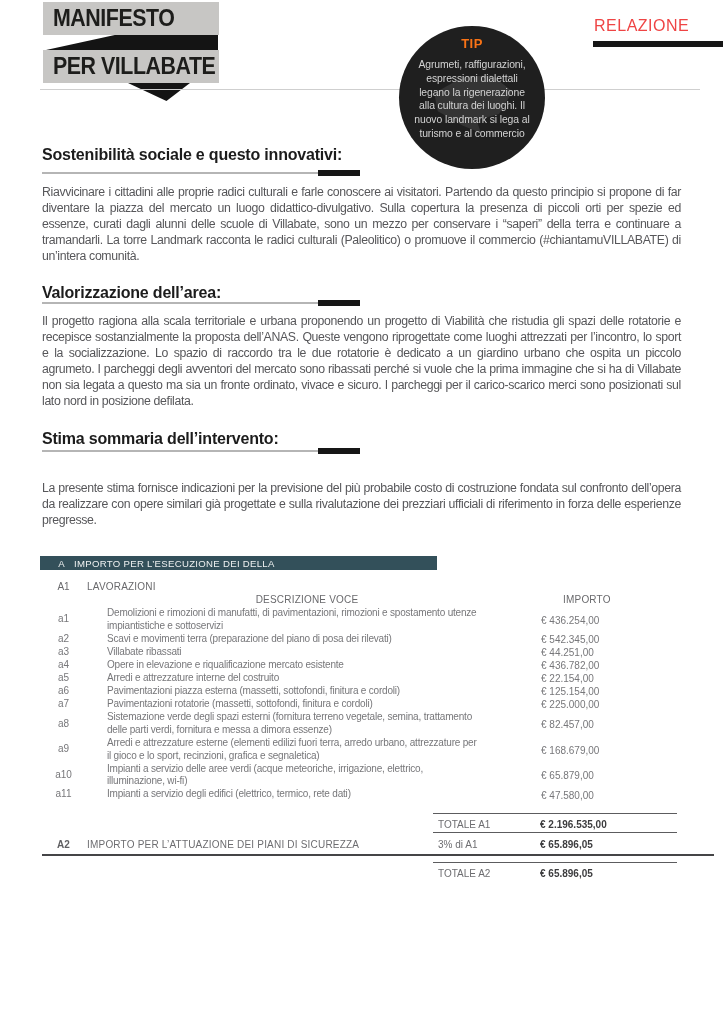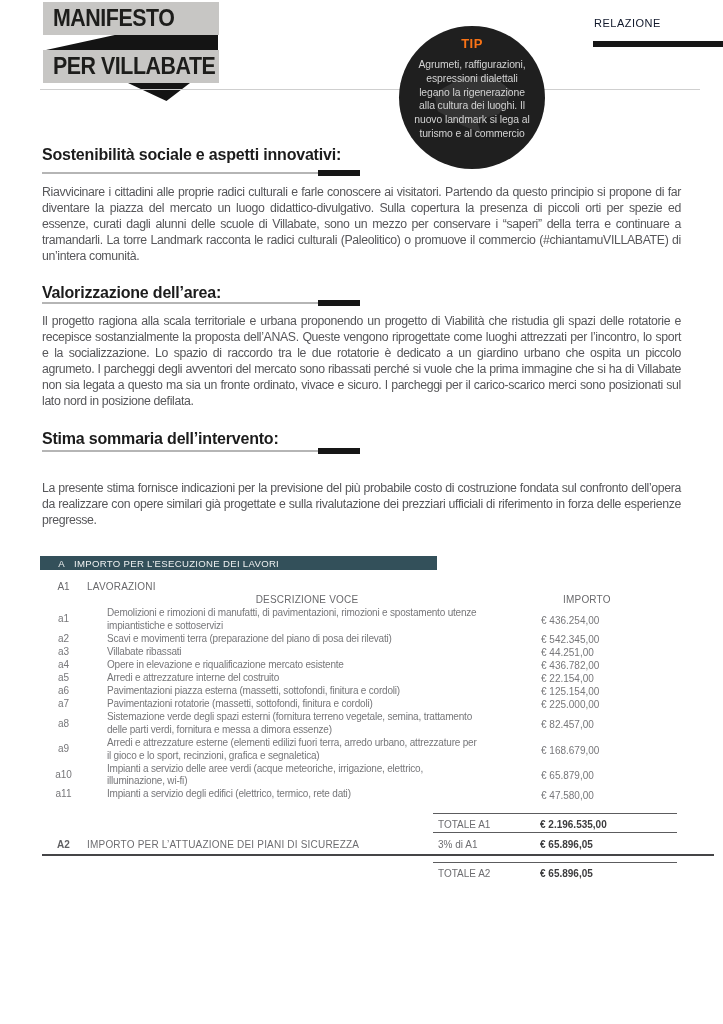--- a/index.html
+++ b/index.html
@@ -13,21 +13,21 @@
     display:flex;align-items:center;padding-left:10px;box-sizing:border-box;white-space:nowrap;}
   .ribbon-box span{display:inline-block;transform:scaleX(0.93);transform-origin:left center;}
   #ribbon1{top:2px;}
   #ribbon2{top:50px;}
   .fold1{position:absolute;left:46px;top:35px;width:172px;height:15px;background:#141414;
     clip-path:polygon(0 100%,40% 0,100% 0,100% 100%);}
   .fold2{position:absolute;left:128px;top:83px;width:62px;height:18px;background:#141414;
     clip-path:polygon(0 0,100% 0,62% 100%);}
   .top-rule{position:absolute;left:40px;top:89px;width:660px;height:1px;background:#cfcfcf;}
   
-  .relazione{position:absolute;left:594px;top:17px;font-size:11px;letter-spacing:0.5px;color:#0f172a;}
+  .relazione{position:absolute;left:594px;top:17px;font-size:16px;letter-spacing:0.5px;color:#ef4444;}
   .relazione-bar{position:absolute;left:593px;top:41px;width:130px;height:6px;background:#161616;}
   
   .tip{position:absolute;left:399px;top:26px;width:146px;height:143px;border-radius:50%;
     background:#1f1f1f;color:#d2d2d2;text-align:center;box-sizing:border-box;padding:10px 13px 0 13px;}
   .tip .tip-title{color:#f97316;font-weight:700;font-size:13px;letter-spacing:0.5px;margin-bottom:7px;position:relative;z-index:2;}
   .tip .tip-text{font-size:10.4px;line-height:1.33;letter-spacing:-0.1px;position:relative;z-index:2;}
   .tip svg{position:absolute;left:28px;top:40px;z-index:1;opacity:0.85;}
   
   .sec-head{position:absolute;left:42px;font-size:16px;font-weight:700;color:#1c1c1c;letter-spacing:-0.2px;white-space:nowrap;}
   .sec-rule{position:absolute;left:42px;width:318px;height:1.5px;background:#b5b5b5;}
@@ -90,41 +90,41 @@
   <div class="relazione-bar"></div>
 
   <div class="tip">
     <svg width="90" height="78" viewBox="0 0 100 70">
       <polygon points="8,22 40,4 72,2 95,20 80,45 55,52 60,66 40,58 12,42" fill="#383838"></polygon>
     </svg>
     <div class="tip-title">TIP</div>
     <div class="tip-text">Agrumeti, raffigurazioni, espressioni dialettali legano la rigenerazione alla cultura dei luoghi. Il nuovo landmark si lega al turismo e al commercio</div>
   </div>
 
-  <div class="sec-head" style="top:146px">Sostenibilità sociale e aspetti innovativi:</div>
+  <div class="sec-head" style="top:146px">Sostenibilità sociale e questo innovativi:</div>
   <div class="sec-rule" style="top:172px">
       <div class="tick"></div>
     </div>
   <div class="para" style="top:184px">Riavvicinare i cittadini alle proprie radici culturali e farle conoscere ai visitatori. Partendo da questo principio si propone di far diventare la piazza del mercato un luogo didattico-divulgativo. Sulla copertura la presenza di piccoli orti per spezie ed essenze, curati dagli alunni delle scuole di Villabate, sono un mezzo per conservare i “saperi” della terra e continuare a tramandarli. La torre Landmark racconta le radici culturali (Paleolitico) o promuove il commercio (#chiantamuVILLABATE) di un’intera comunità.</div>
 
   <div class="sec-head" style="top:284px">Valorizzazione dell’area:</div>
   <div class="sec-rule" style="top:302px">
       <div class="tick"></div>
     </div>
   <div class="para" style="top:313px">Il progetto ragiona alla scala territoriale e urbana proponendo un progetto di Viabilità che ristudia gli spazi delle rotatorie e recepisce sostanzialmente la proposta dell’ANAS. Queste vengono riprogettate come luoghi attrezzati per l’incontro, lo sport e la socializzazione. Lo spazio di raccordo tra le due rotatorie è dedicato a un giardino urbano che ospita un piccolo agrumeto. I parcheggi degli avventori del mercato sono ribassati perché si vuole che la prima immagine che si ha di Villabate non sia legata a questo ma sia un fronte ordinato, vivace e sicuro. I parcheggi per il carico-scarico merci sono posizionati sul lato nord in posizione defilata.</div>
 
   <div class="sec-head" style="top:430px">Stima sommaria dell’intervento:</div>
   <div class="sec-rule" style="top:450px">
       <div class="tick"></div>
     </div>
   <div class="para" style="top:480px">La presente stima fornisce indicazioni per la previsione del più probabile costo di costruzione fondata sul confronto dell’opera da realizzare con opere similari già progettate e sulla rivalutazione dei prezziari ufficiali di riferimento in forza delle esperienze pregresse.</div>
 
   <div class="teal-bar" id="bar-a">
     <span class="bar-code">A</span>
-    <span>IMPORTO PER L’ESECUZIONE DEI LAVORI</span>
+    <span>IMPORTO PER L’ESECUZIONE DEI DELLA</span>
   </div>
 
   <div class="a1-row tbl-gray">
     <span class="code">A1</span><span class="ttl">LAVORAZIONI</span>
   </div>
   <div class="col-head-desc">DESCRIZIONE VOCE</div>
   <div class="col-head-amt">IMPORTO</div>
 
   <div id="rows">
     <div class="trow">

